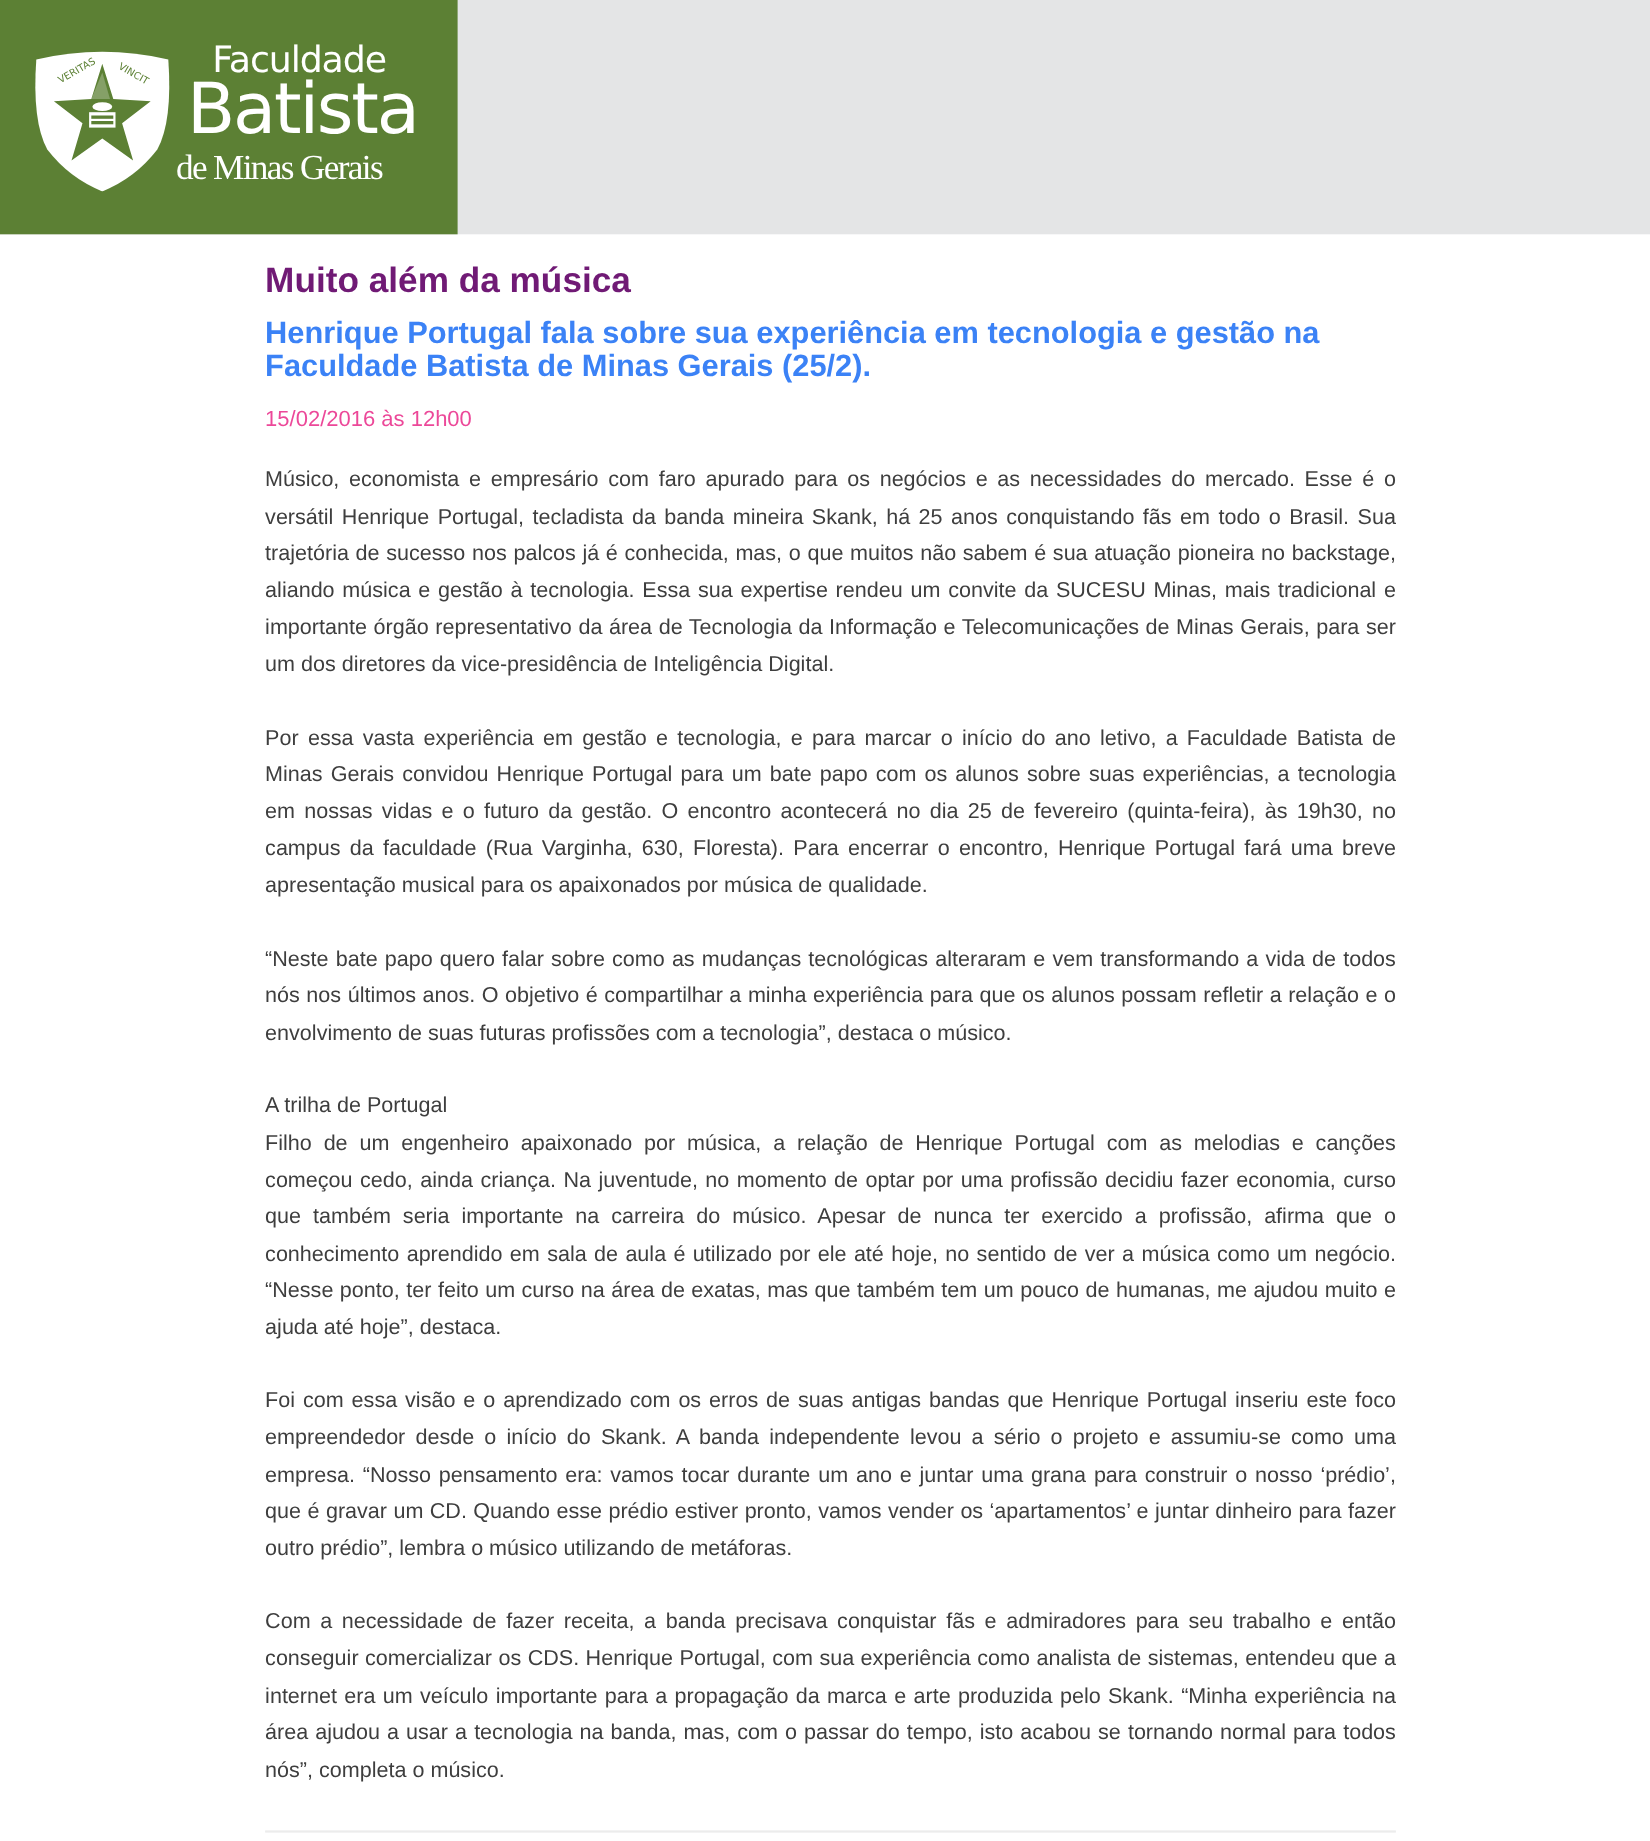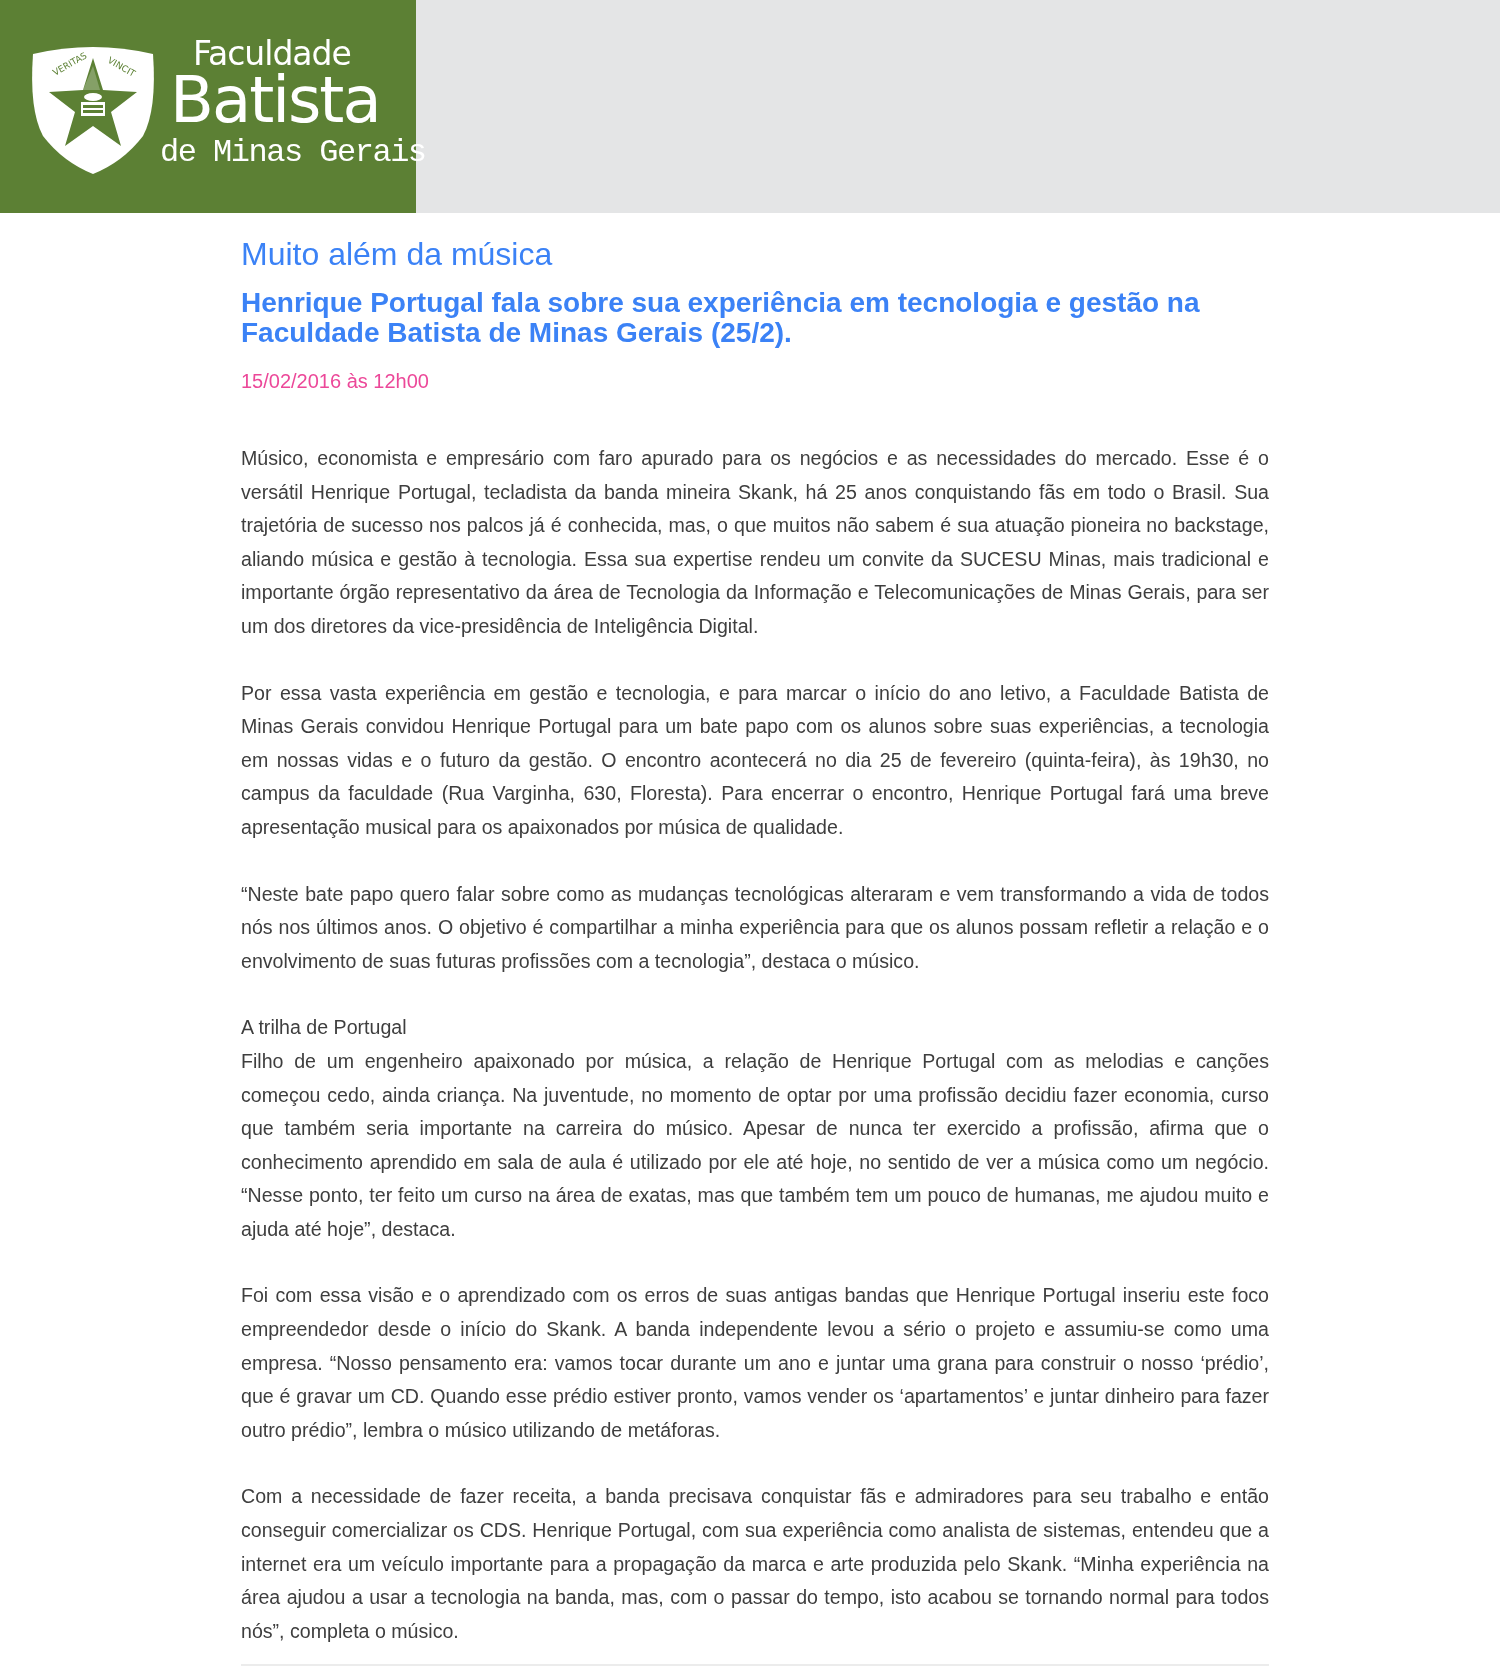--- a/index.html
+++ b/index.html
@@ -24,45 +24,45 @@
   .brand-line1 {
     position: absolute; left: 33px; top: 0; font-size: 33px; white-space: nowrap;
     font-family: "DejaVu Sans", sans-serif; letter-spacing: -1px;
   }
   .brand-line2 {
     position: absolute; left: 10px; top: 34px; font-size: 64px; font-weight: normal; white-space: nowrap;
     font-family: "DejaVu Sans", sans-serif; letter-spacing: -2px; line-height: 64px;
   }
   .brand-line3 {
     position: absolute; left: 0; top: 100px; font-size: 32px; white-space: nowrap;
-    font-family: Liberation Mono, monospace; letter-spacing: -1.5px;
+    font-family: Liberation Serif, serif; letter-spacing: -1.5px;
   }
   .source {
     position: absolute; left: 473px; top: 52px; color: #231f20;
     font-family: "DejaVu Sans", sans-serif;
   }
   .source-site { font-size: 38px; font-weight: bold; line-height: 50px; white-space: nowrap; }
   .source-date { font-size: 40px; line-height: 62px; white-space: nowrap; }
 
   .article {
     position: absolute; left: 241px; top: 232px; width: 1028px;
     color: #3e3e3e;
   }
   .title {
-    margin: 0; color: #3b82f6; font-size: 32px; font-weight: normal;
+    margin: 0; color: #701a75; font-size: 32px; font-weight: bold;
     font-family: "Liberation Sans", sans-serif; line-height: 44px;
   }
   .subtitle {
     margin: 12px 0 0 0; color: #3b82f6; font-size: 28px; font-weight: bold;
     line-height: 30px; font-family: "Liberation Sans", sans-serif;
   }
   .timestamp {
     margin-top: 20px; font-size: 20px; color: #ec4899; line-height: 26px;
   }
-  .body { margin-top: 48px; }
+  .body { margin-top: 26px; }
   .para {
     margin: 0 0 33px 0; font-size: 19.6px; line-height: 33.6px;
     text-align: justify; color: #3e3e3e;
     font-family: "Liberation Sans Narrow", "Liberation Sans", sans-serif;
   }
   .para.tight { margin-bottom: 0; }
   .divider {
     position: absolute; left: 241px; top: 1664px; width: 1028px; height: 2px;
     background: #ececec;
   }

